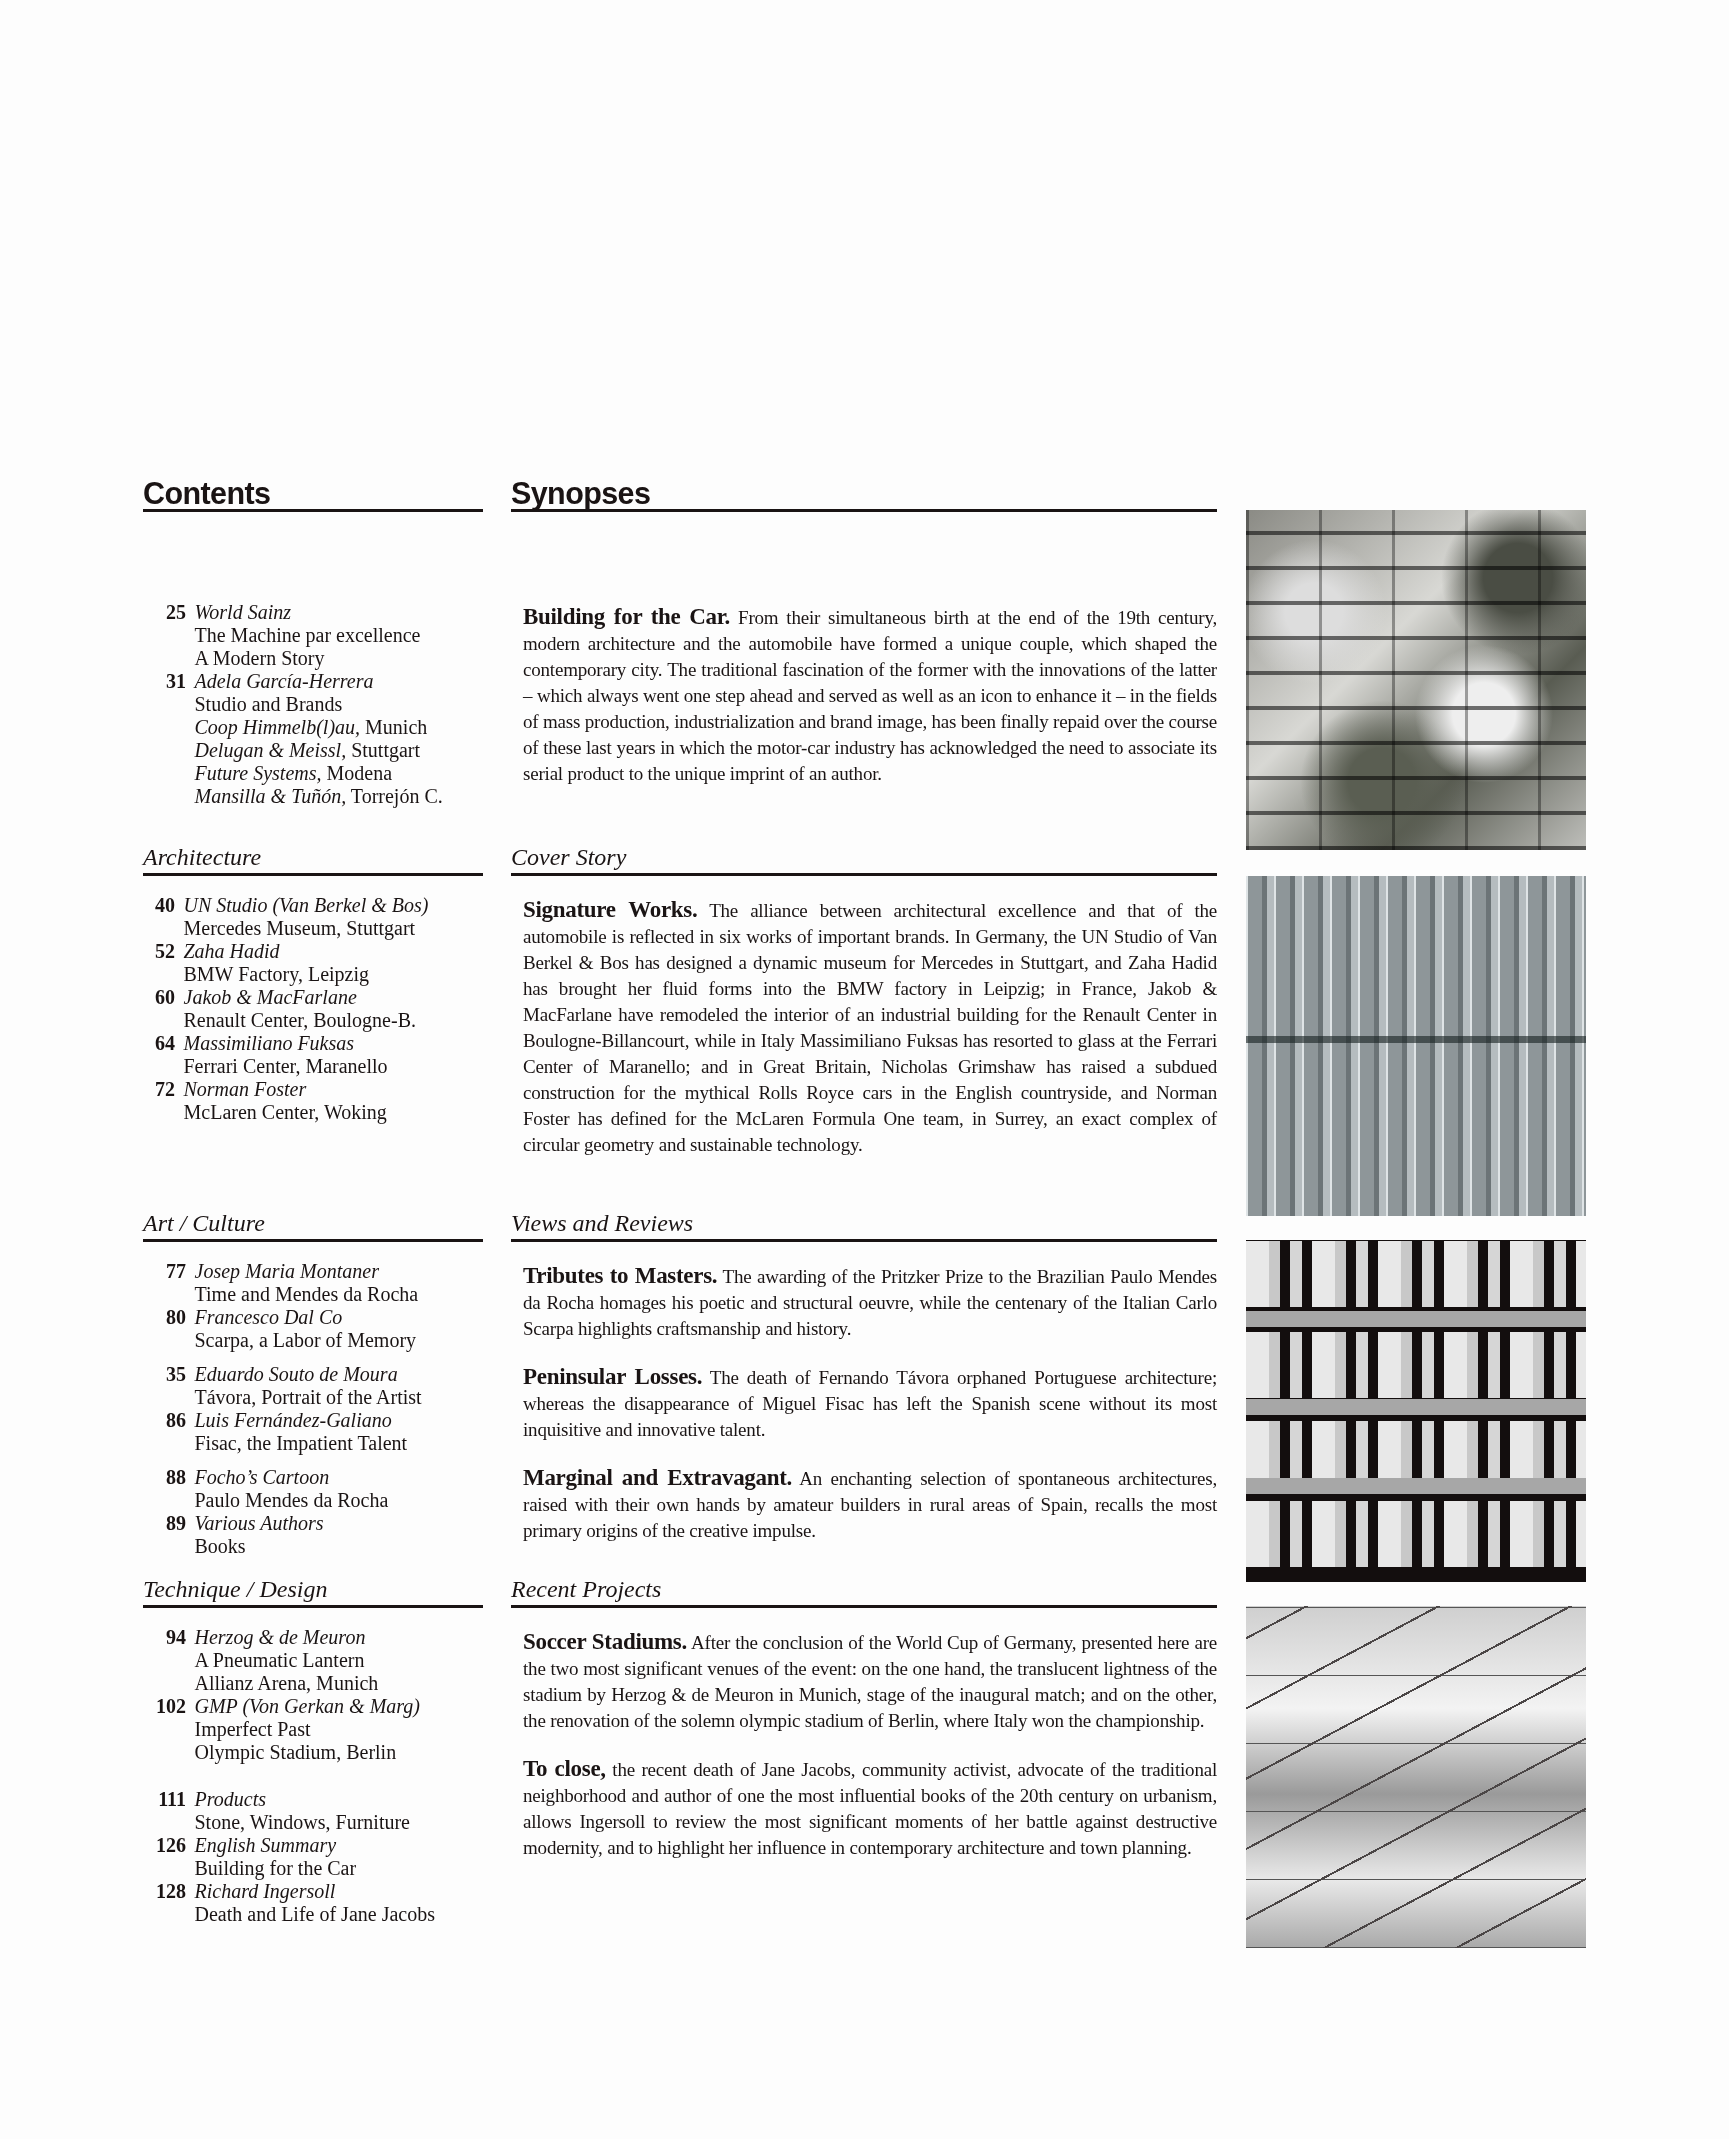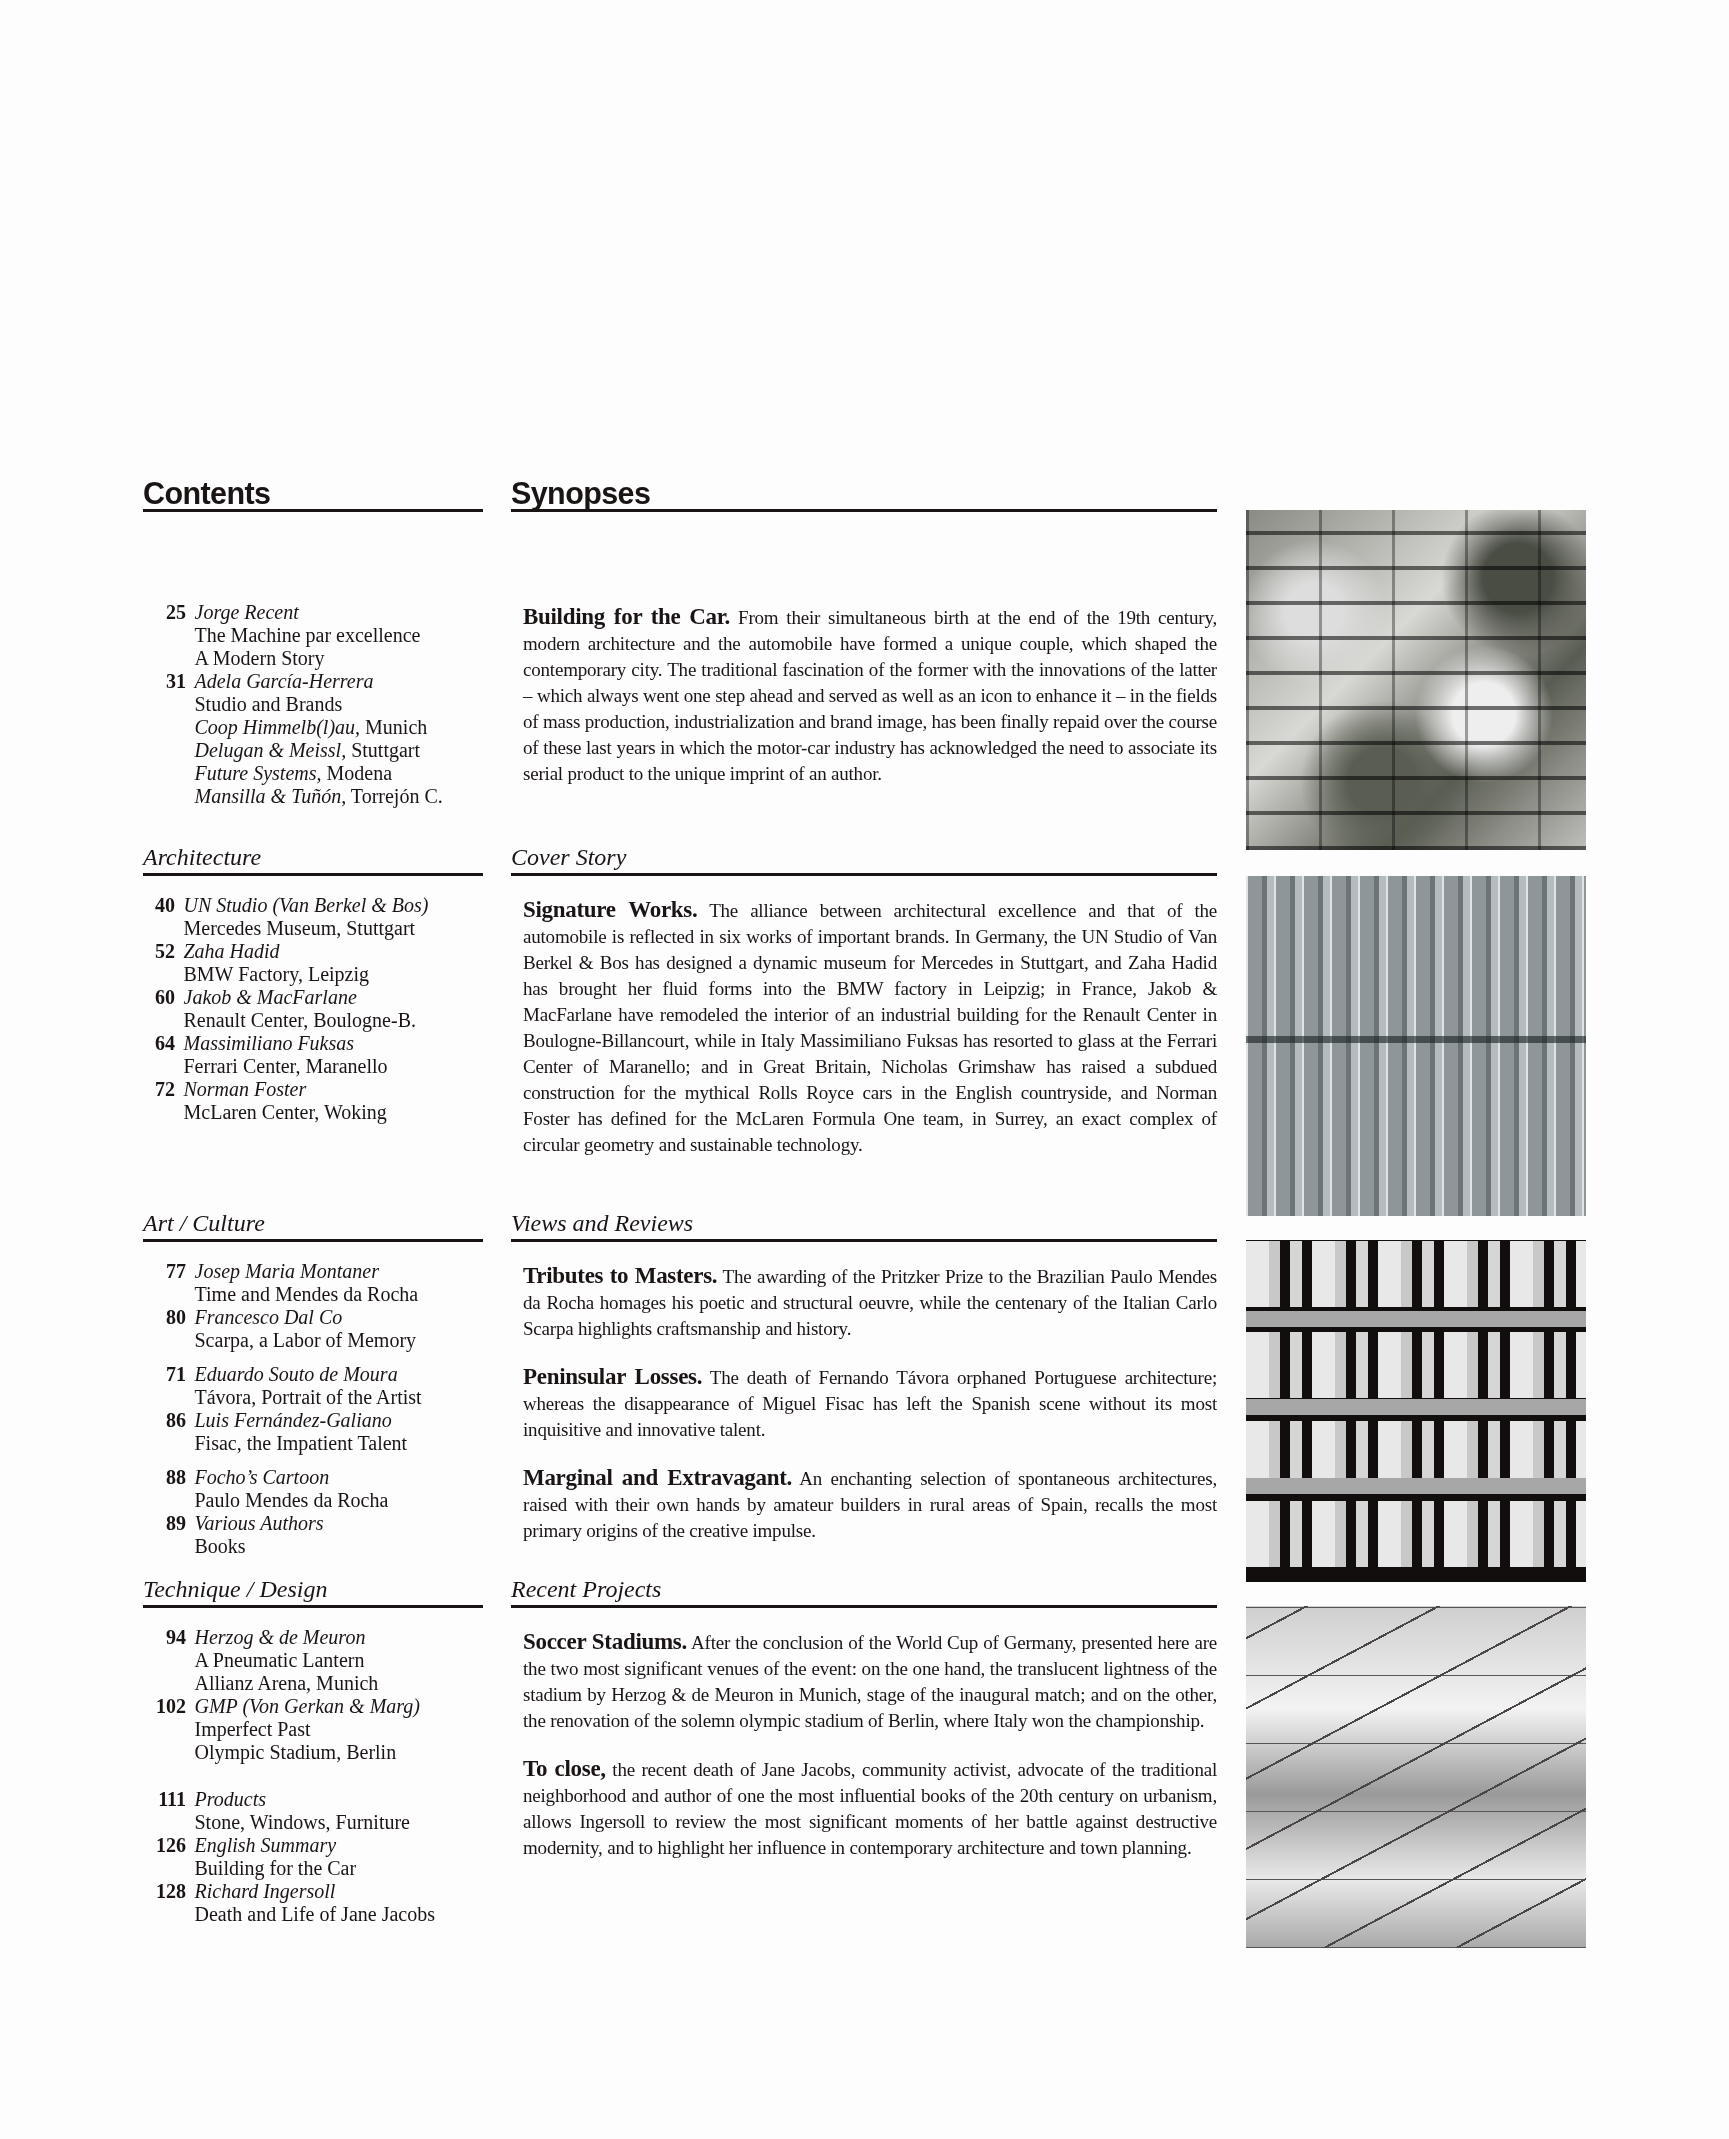--- a/index.html
+++ b/index.html
@@ -63,21 +63,21 @@
 <div class="abs main-head" style="left:143px; top:478px;">Contents</div>
 <div class="rule" style="left:143px; top:509px; width:340px;"></div>
 
 <div class="abs main-head" style="left:511px; top:478px;">Synopses</div>
 <div class="rule" style="left:511px; top:509px; width:706px;"></div>
 
 <div class="abs toc" style="left:143px; top:601px; width:342px;">
   <div class="entry">
     <span class="num">25</span>
     <div class="lines">
-      <div class="it">Jorge Recent</div>
+      <div class="it">World Sainz</div>
       <div>The Machine par excellence</div>
       <div>A Modern Story</div>
     </div>
   </div>
   <div class="entry">
     <span class="num">31</span>
     <div class="lines">
       <div class="it">Adela García-Herrera</div>
       <div>Studio and Brands</div>
       <div><span class="it">Coop Himmelb(l)au,</span><span> Munich</span></div>
@@ -140,21 +140,21 @@
     </div>
   <div class="entry">
       <span class="num">80</span>
       <div class="lines">
         <div class="it">Francesco Dal Co</div>
         <div>Scarpa, a Labor of Memory</div>
       </div>
     </div>
   <div class="gap"></div>
   <div class="entry">
-      <span class="num">71</span>
+      <span class="num">35</span>
       <div class="lines">
         <div class="it">Eduardo Souto de Moura</div>
         <div>Távora, Portrait of the Artist</div>
       </div>
     </div>
   <div class="entry">
       <span class="num">86</span>
       <div class="lines">
         <div class="it">Luis Fernández-Galiano</div>
         <div>Fisac, the Impatient Talent</div>

